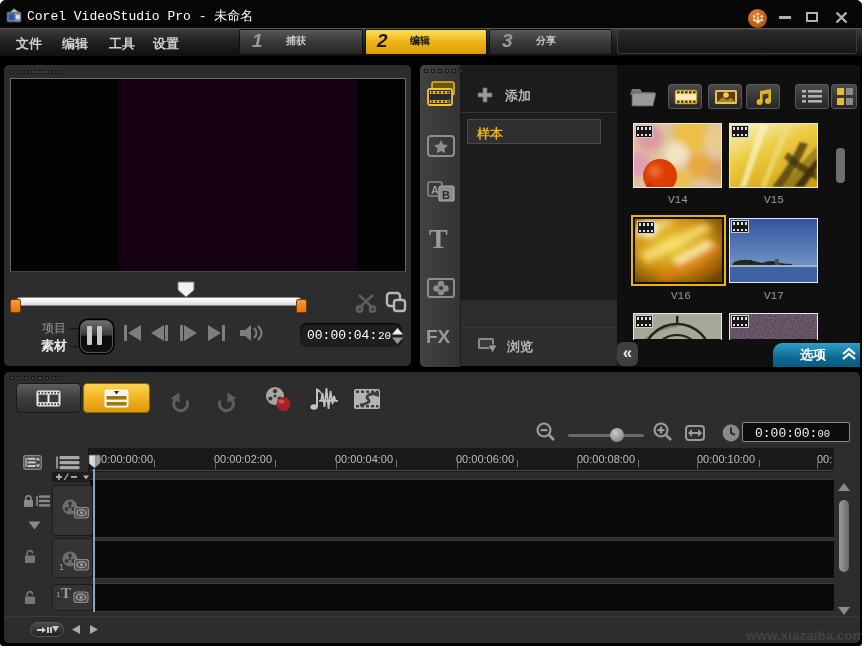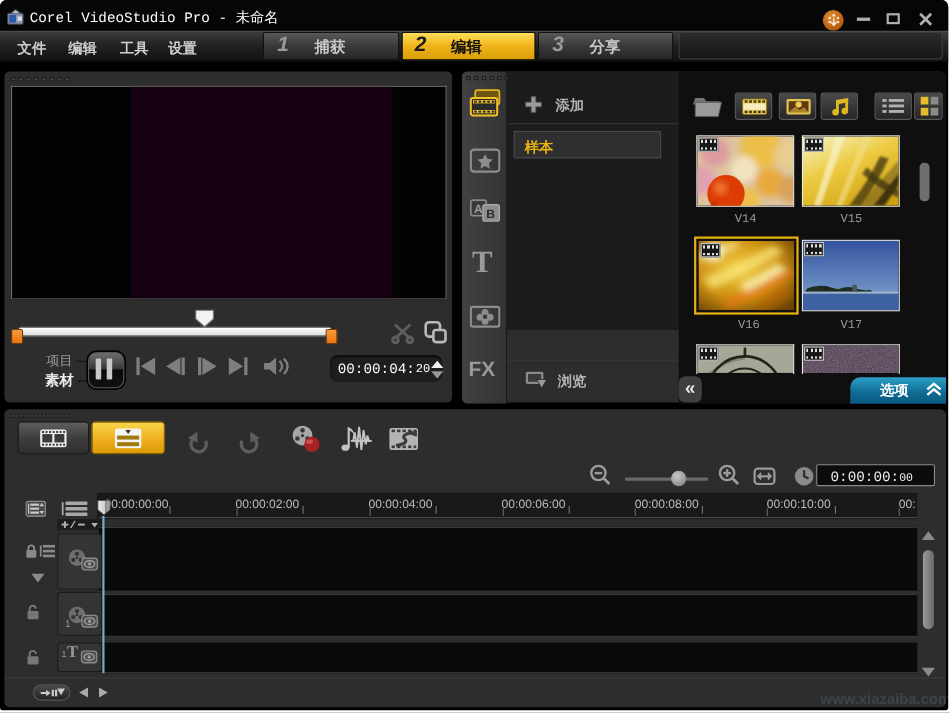--- a/index.html
+++ b/index.html
@@ -8,21 +8,21 @@
   border-radius:6px 6px 3px 3px;font-family:"Liberation Sans",sans-serif;}
 .abs{position:absolute;}
 #titlebar{left:0;top:0;width:864px;height:28px;background:#060606;}
 #apptitle{left:27px;top:7px;color:#fff;font-family:"Liberation Mono",monospace;font-size:13px;font-weight:normal;letter-spacing:0px;white-space:nowrap;}
 #reelbtn{left:748px;top:9px;width:19px;height:19px;border-radius:50%;background:radial-gradient(circle at 40% 32%,#e08a30,#b55a10 70%);}
 #menubar{left:0;top:28px;width:864px;height:28px;background:linear-gradient(#3c3c3c,#222 45%,#101010);border-top:1px solid #555;}
 .menuitem{top:35px;color:#cfcfcf;font-size:13px;font-weight:bold;}
 .tab{top:29px;height:26px;border:1px solid #111;border-radius:2px;}
 .tabgray{background:linear-gradient(#585858,#3a3a3a 48%,#262626);}
 .tabnum{font-style:italic;font-weight:bold;font-size:19px;top:30px;}
-.tabtxt{font-weight:bold;font-size:14px;top:34px;}
+.tabtxt{font-weight:bold;font-size:10px;top:34px;}
 .panel{background:#2d2d2d;border-radius:5px;}
 .dots{display:flex;gap:3px;}
 .dots i{width:4px;height:4px;background:#4a4a4a;border:1px solid #1a1a1a;display:block;}
 #videorect{left:6px;top:13px;width:396px;height:194px;background:#030303;border:1px solid #6a6a6a;border-bottom-color:#444;}
 #videoinner{left:108px;top:0px;width:238px;height:192px;background:#150112;}
 #trimbar{left:12px;top:232px;width:286px;height:9px;background:linear-gradient(#fff,#ddd);border-radius:4px;border:1px solid #888;}
 .orangeh{width:11px;height:14px;background:linear-gradient(#f79b3a,#e87410);border:1px solid #7a3c00;border-radius:2px;}
 .tlabel{font-size:11px;color:#999;}
 #pausebtn{left:76px;top:255px;width:33px;height:33px;border-radius:8px;background:linear-gradient(#6e6e6e,#3a3a3a 45%,#0a0a0a 50%,#111);border:1px solid #555;box-shadow:0 0 0 1.5px #000;}
 #pvtimebox{left:296px;top:258px;width:102px;height:24px;background:#1e1e1e;border-radius:7px;color:#fff;font-family:"Liberation Mono",monospace;box-shadow:inset 0 1px 2px #000;}

